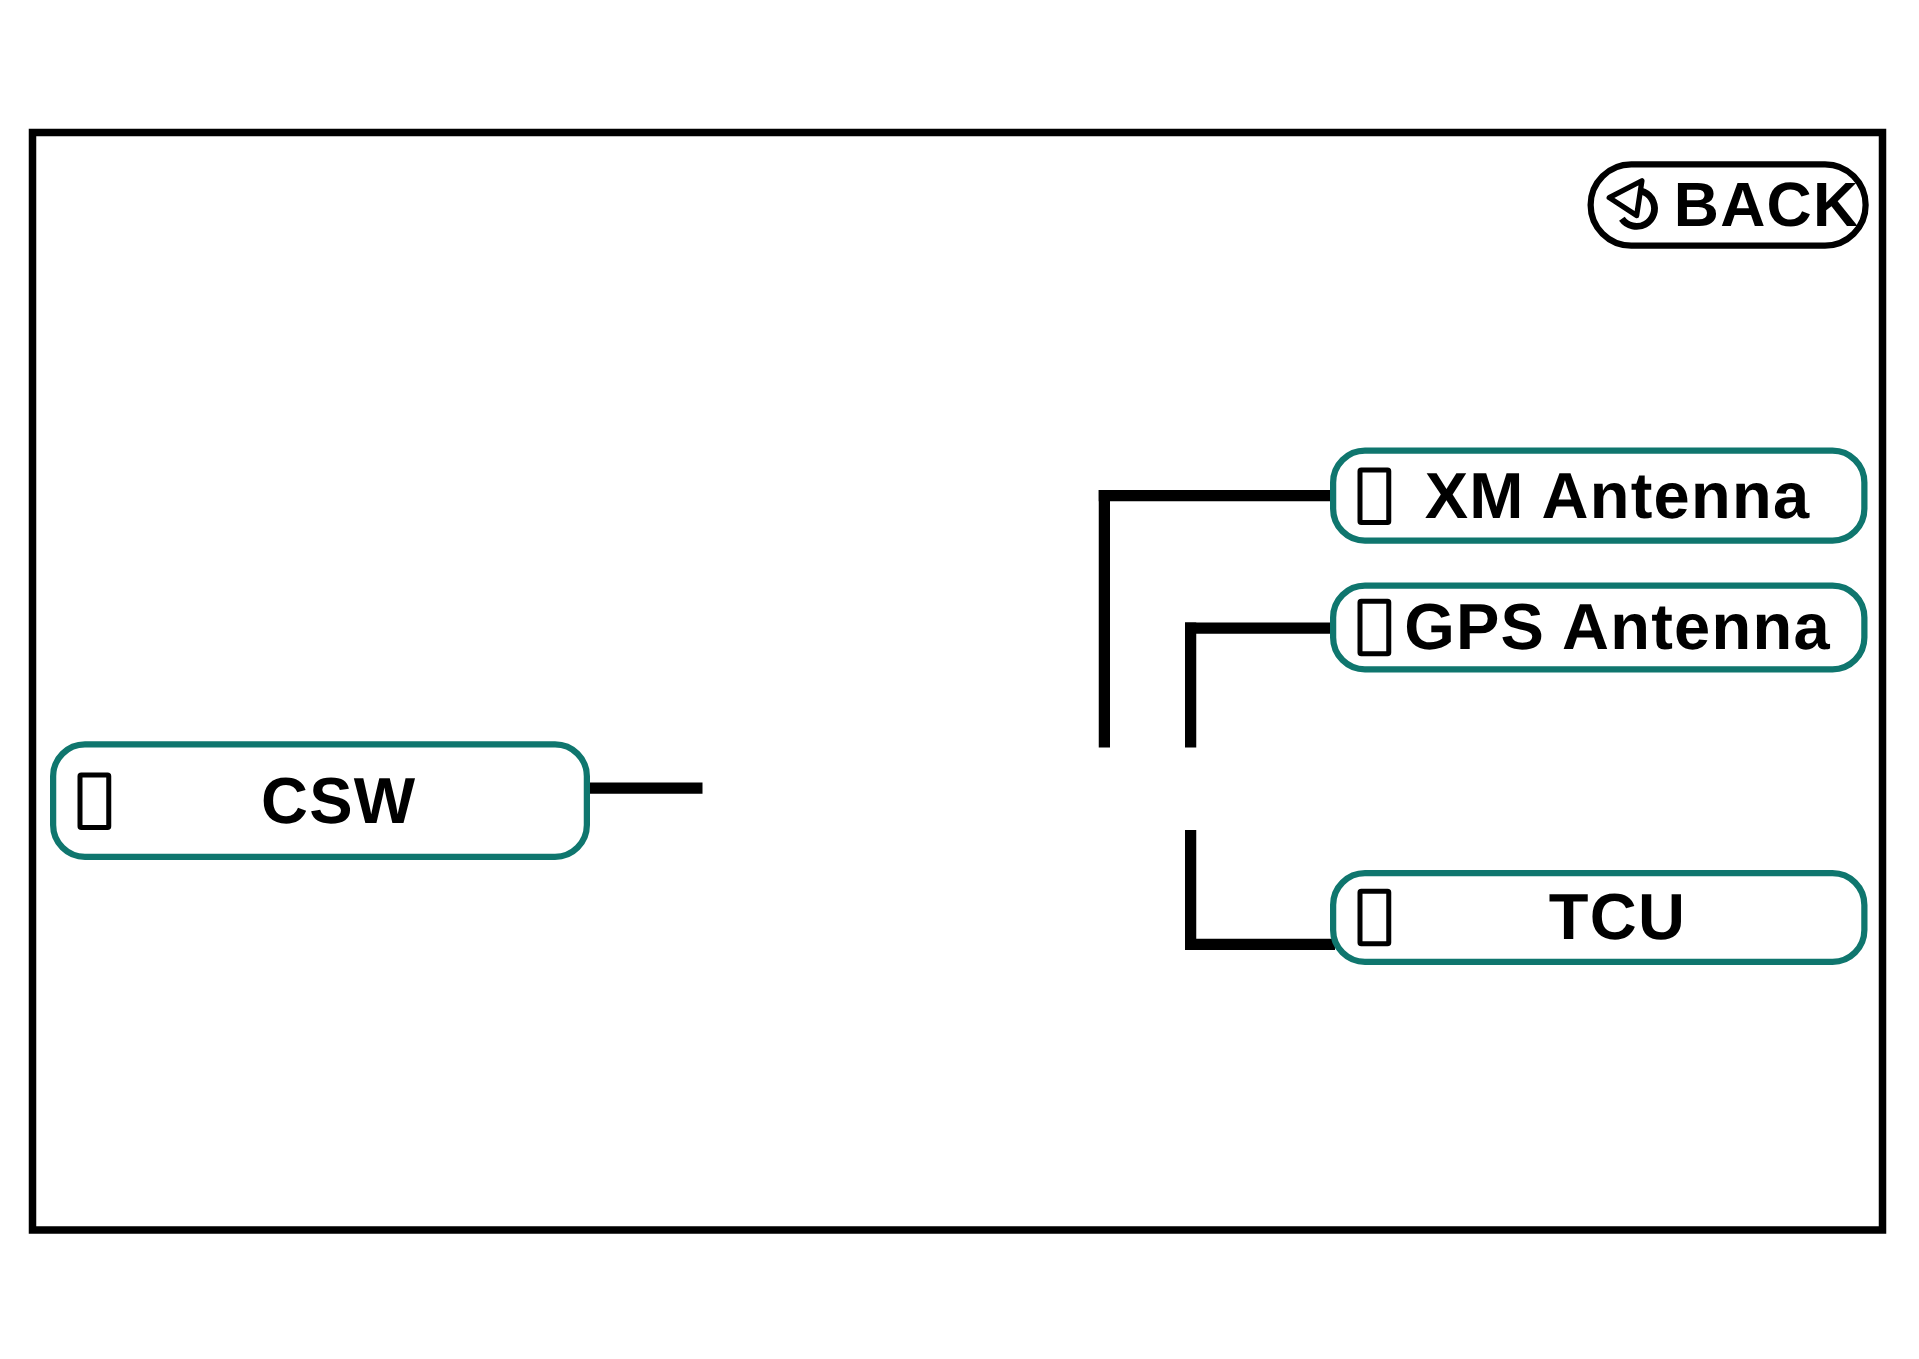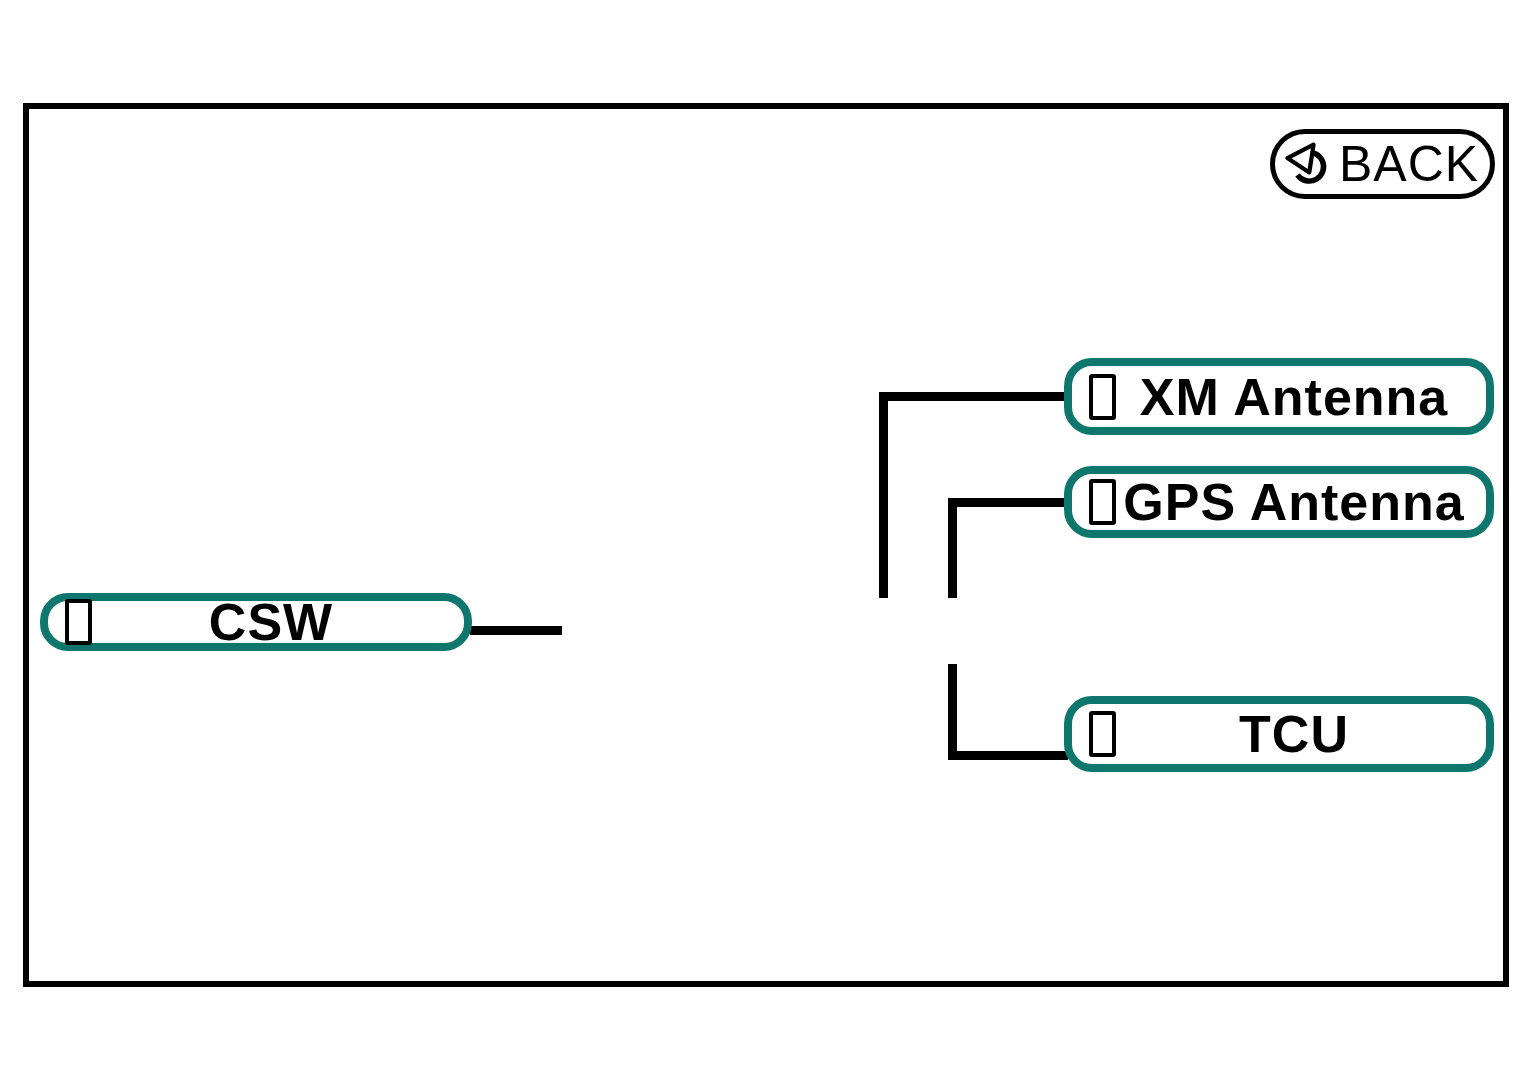--- a/index.html
+++ b/index.html
@@ -24,29 +24,29 @@
   .link-csw-cu   { left:470px; top:626px; width:92px;  height:9px; }
   .link-xm-v     { left:879px; top:392px; width:9px;   height:206px; }
   .link-xm-h     { left:879px; top:392px; width:189px; height:9px; }
   .link-gps-v    { left:948px; top:498px; width:9px;   height:100px; }
   .link-gps-h    { left:948px; top:498px; width:120px; height:9px; }
   .link-tcu-v    { left:948px; top:664px; width:9px;   height:96px; }
   .link-tcu-h    { left:948px; top:751px; width:120px; height:9px; }
   
   .node {
     position:absolute;
-    border:8px solid #0f766e;
+    border:5px solid #0f766e;
     border-radius:28px;
     background:#ffffff;
     display:flex; align-items:center; justify-content:center;
     font-size:52px; font-weight:600;
     letter-spacing:1px;
     cursor:pointer;
   }
-  .node-csw { left:40px;   top:593px; width:432px; height:58px; }
+  .node-csw { left:40px;   top:593px; width:432px; height:95px; }
   .node-cu  { left:557px;  top:594px; width:433px; height:74px; }
   .node-xm  { left:1064px; top:358px; width:430px; height:77px; }
   .node-gps { left:1064px; top:466px; width:430px; height:72px;text-align:right; }
   .node-tcu { left:1064px; top:696px; width:430px; height:76px; }
   .device-icon {
     position:absolute;
     left:17px; top:50%;
     transform:translateY(-50%);
     width:27px; height:46px;
     border:4px solid #000;
@@ -58,21 +58,21 @@
   .back-btn {
     position:absolute;
     left:1270px; top:129px;
     width:225px; height:70px;
     border:5px solid #000;
     border-radius:35px;
     background:#ffffff;
     display:flex; align-items:center;
     padding:0 8px 0 9px;
     font-family:inherit;
-    font-size:50px; font-weight:400;
+    font-size:50px; font-weight:700;
     letter-spacing:1px;
     color:#000;
     cursor:pointer;
   }
   .back-icon { width:54px; height:54px; display:inline-flex; flex:0 0 auto; }
   .back-icon svg { width:100%; height:100%; }
   .back-label { line-height:1; margin-left:1px; }
 </style>
 </head>
 <body>

